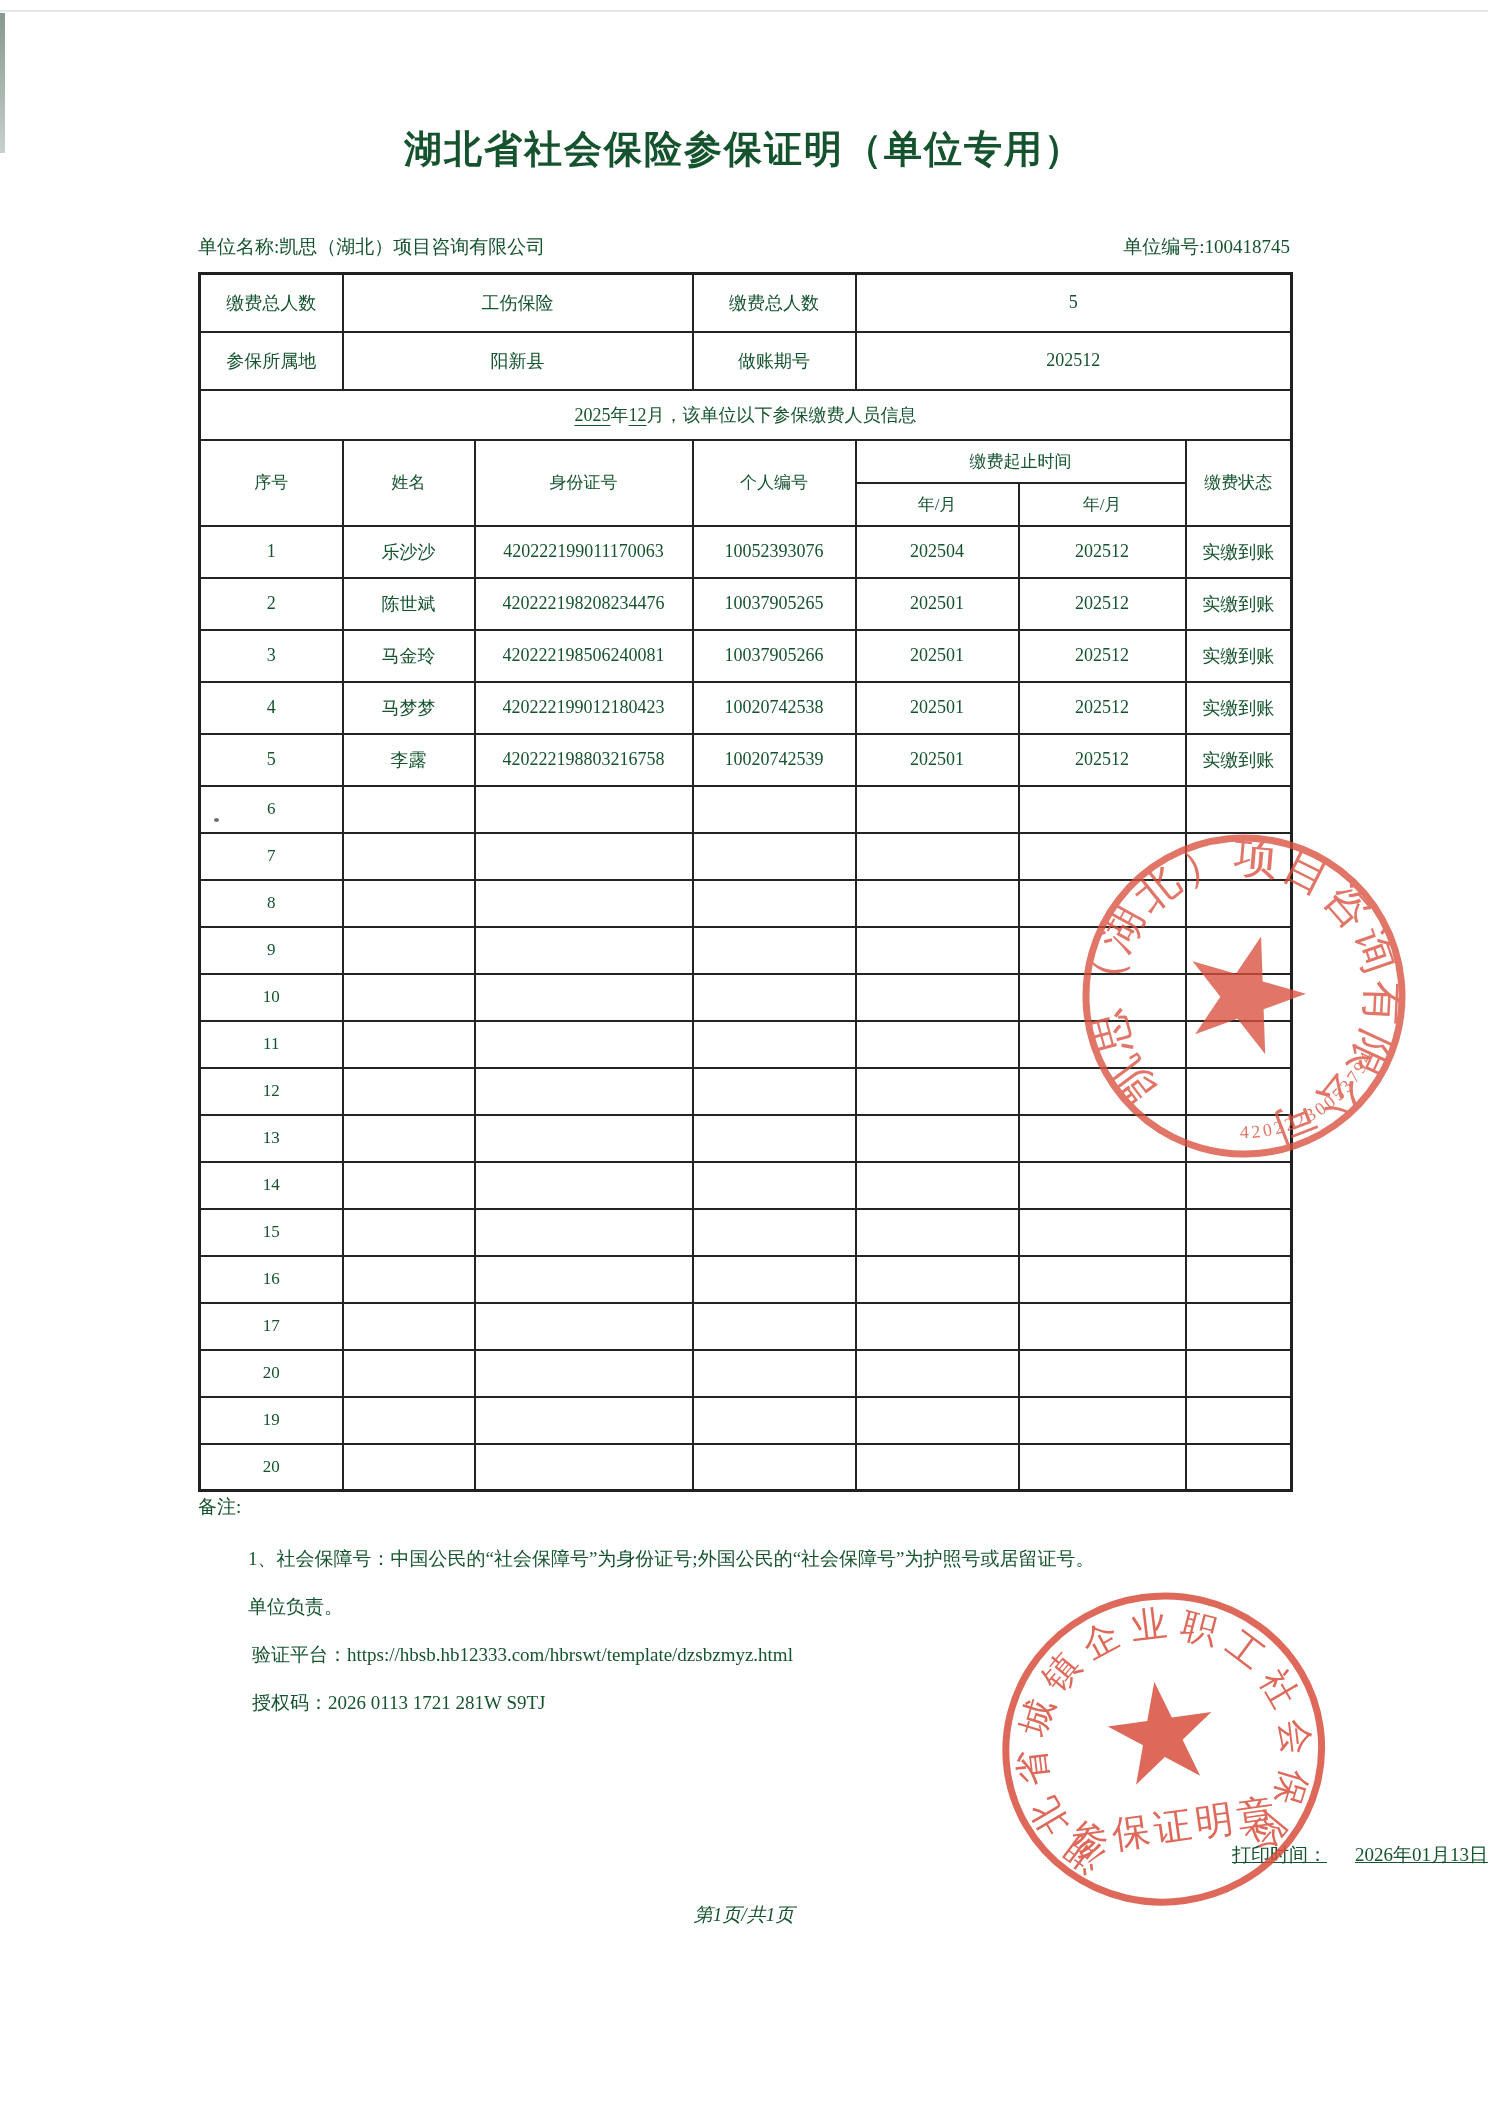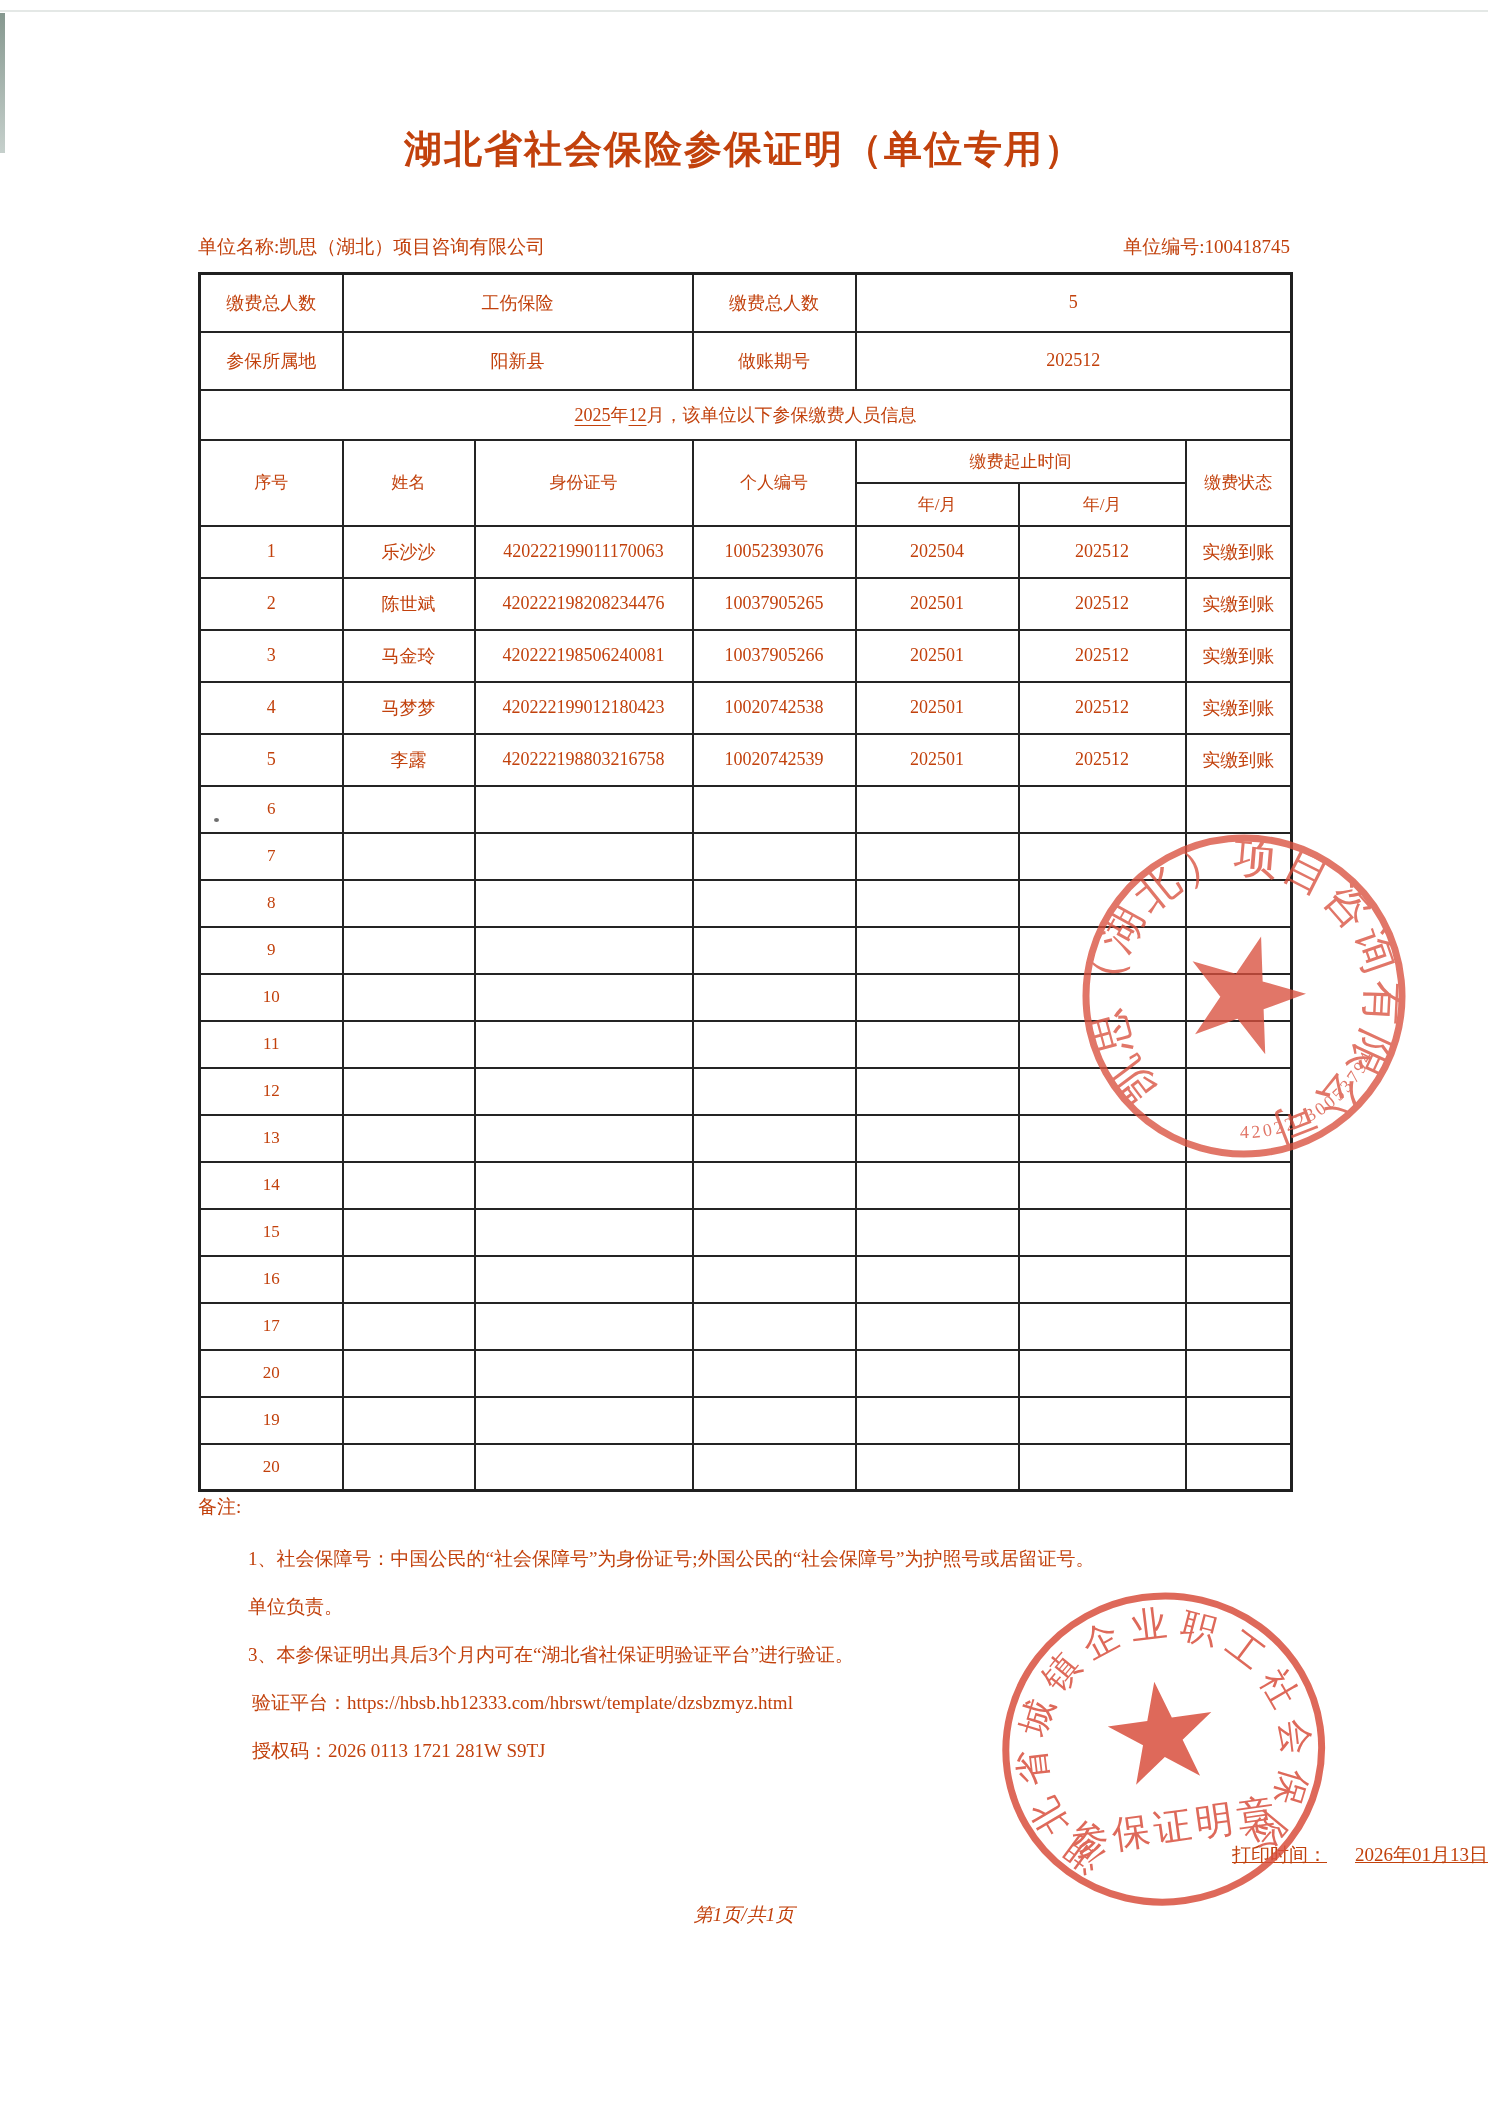--- a/index.html
+++ b/index.html
@@ -1,18 +1,18 @@
 <!DOCTYPE html>
 <html><head>
 <meta charset="utf-8">
 <style>
   html,body { margin:0; padding:0; background:#ffffff; }
   .page {
     position:relative; width:1488px; height:2105px; background:#ffffff;
-    font-family:"Liberation Serif","DejaVu Serif",serif; color:#c2410c;
+    font-family:"Liberation Serif","DejaVu Serif",serif; color:#14532d;
     overflow:hidden;
   }
   .top-scan-line { position:absolute; top:10px; left:0; width:100%; height:2px; background:#e4e8e6; }
   .edge-strip { position:absolute; left:0; top:13px; width:5px; height:140px;
     background:linear-gradient(180deg,#86988f,#c6d0cc); }
   .speck { position:absolute; left:214px; top:818px; width:5px; height:4px; background:#6e6e6e; border-radius:50%; }
 
   .doc-title {
     position:absolute; top:124px; left:0; width:100%; text-align:center;
     font-size:38px; font-weight:bold; letter-spacing:2px;
@@ -290,21 +290,20 @@
           <td></td>
           <td></td>
         </tr>
       </tbody>
   </table>
 
   <div class="notes">
     <div class="note-label">备注:</div>
     <div class="note-line indent-1">1、社会保障号：中国公民的“社会保障号”为身份证号;外国公民的“社会保障号”为护照号或居留证号。</div>
     <div class="note-line indent-1">单位负责。</div>
-    <div class="note-line indent-1">3、本参保证明出具后3个月内可在“湖北省社保证明验证平台”进行验证。</div>
     <div class="note-line indent-2">验证平台：https://hbsb.hb12333.com/hbrswt/template/dzsbzmyz.html</div>
     <div class="note-line indent-2">授权码：2026 0113 1721 281W S9TJ</div>
   </div>
 
   <div class="print-time">
     <span>打印时间：</span><span class="gap"></span><span>2026年01月13日</span>
   </div>
   <div class="page-no">第1页/共1页</div>
 
   <svg class="stamp stamp-company" width="344" height="344" viewBox="0 0 344 344">

